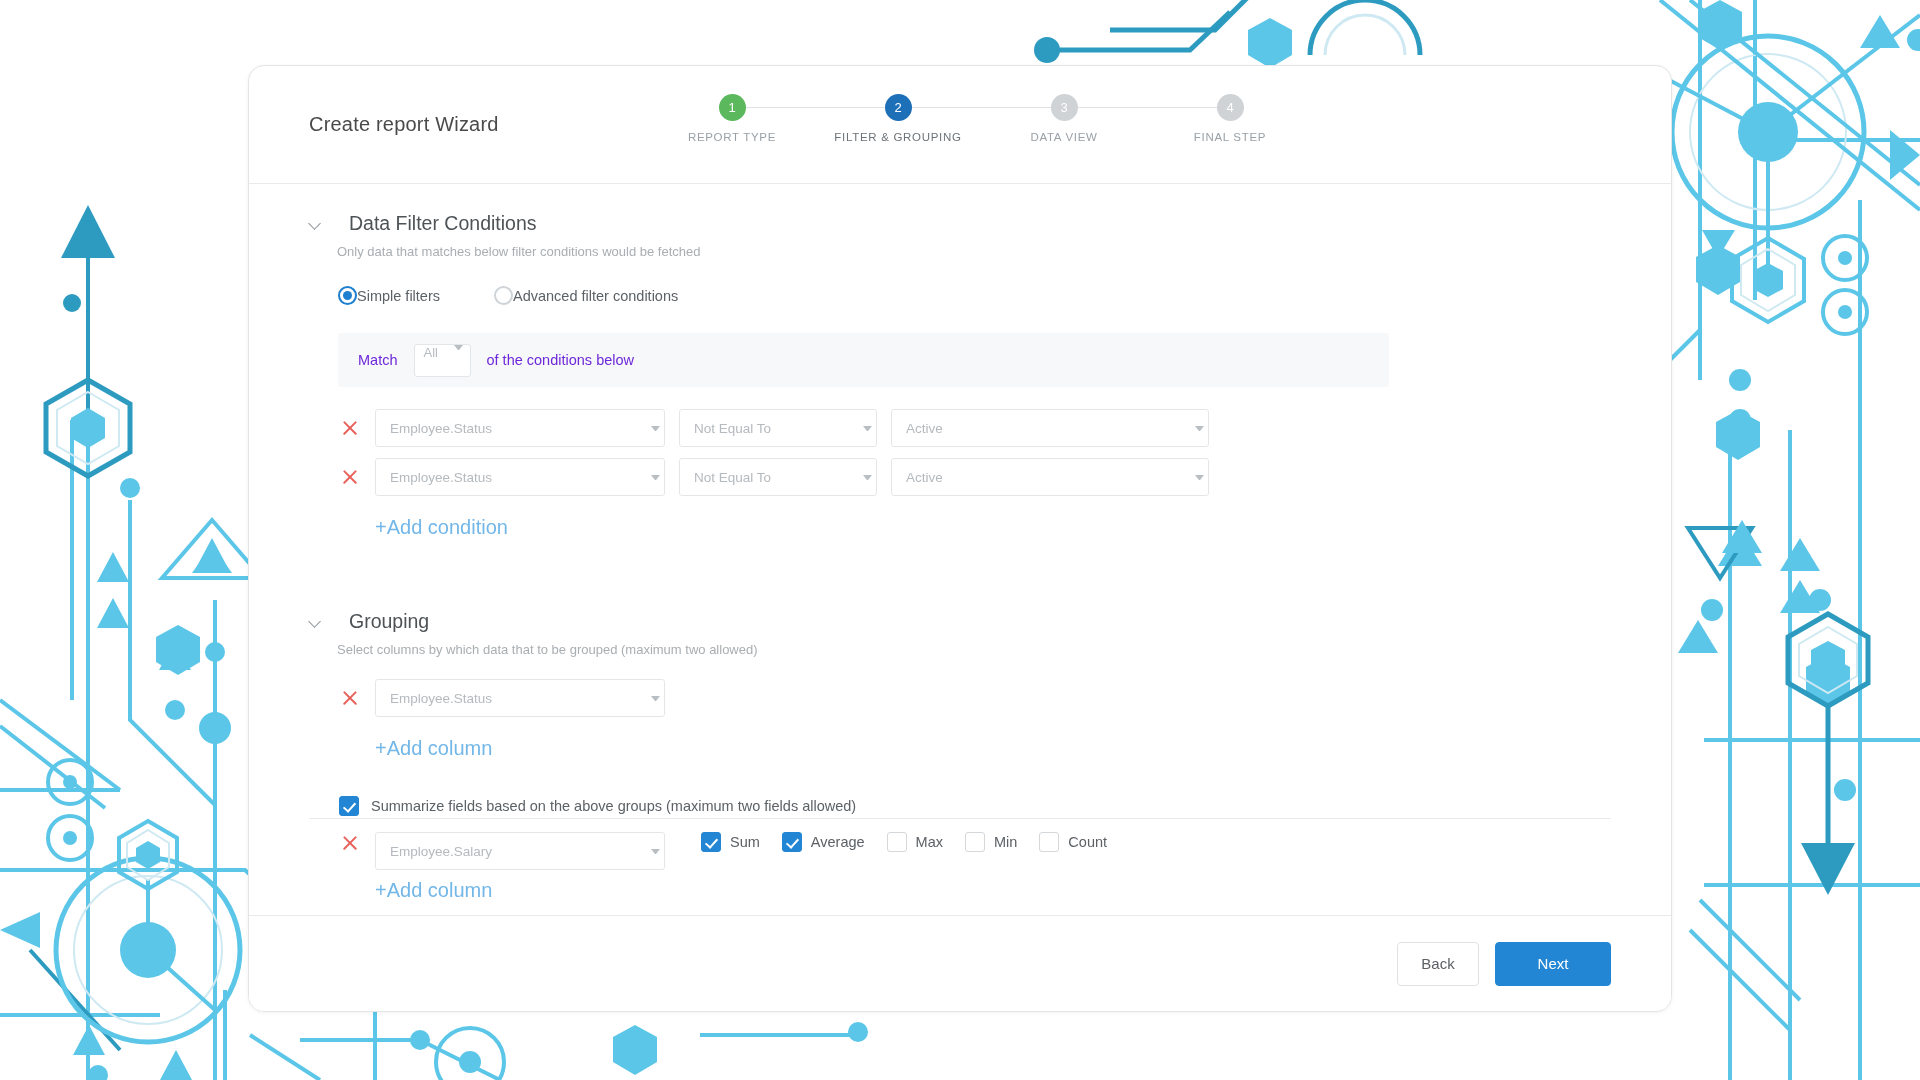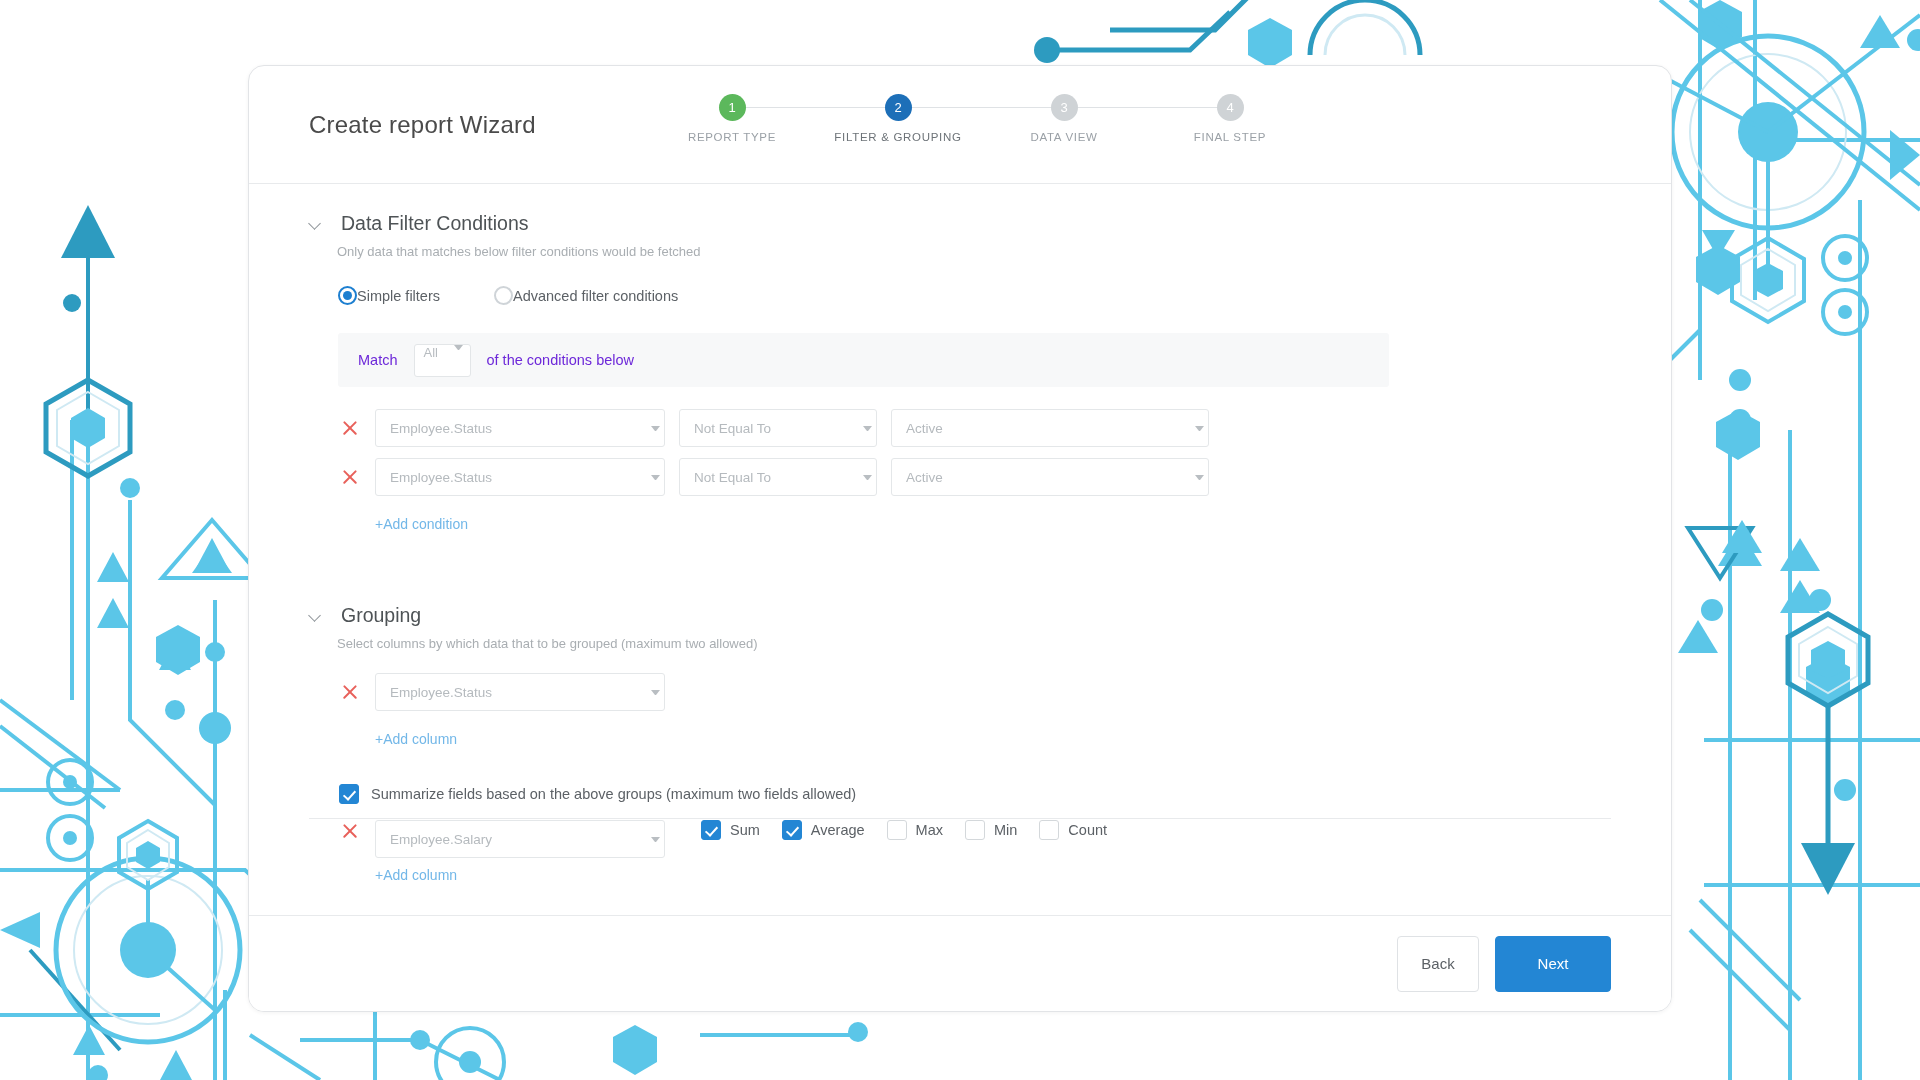--- a/index.html
+++ b/index.html
@@ -47,21 +47,21 @@
     height: 118px;
     flex: 0 0 118px;
     border-bottom: 1px solid #e8eaec;
     display: flex;
     align-items: center;
     padding: 0 60px 0 60px;
     position: relative;
   }
 
   .wizard-title {
-    font-size: 24px;
+    font-size: 20px;
     color: #4a4a4a;
     font-weight: 400;
     letter-spacing: 0.2px;
     white-space: nowrap;
   }
 
   .stepper {
     position: absolute;
     left: 400px;
     top: 28px;
@@ -121,21 +121,21 @@
     padding: 28px 60px 0 60px;
     overflow: hidden;
     position: relative;
   }
 
   .section { margin-bottom: 6px; }
 
   .section-head {
     display: flex;
     align-items: center;
-    gap: 18px;
+    gap: 26px;
   }
 
   .chevron {
     width: 14px;
     height: 14px;
     display: inline-block;
     position: relative;
     flex: 0 0 14px;
   }
   .chevron::before {
@@ -264,21 +264,21 @@
     font-size: 13.5px;
     color: #b5babe;
   }
   .fld.w-field { width: 290px; }
   .fld.w-op    { width: 198px; }
   .fld.w-val   { width: 318px; }
   .fld.w-group { width: 290px; }
 
   .link-add {
     display: inline-block;
-    font-size: 14px;
+    font-size: 20px;
     color: #72b7e8;
     margin: 9px 0 0 66px;
     cursor: pointer;
   }
 
   
   .section.grouping { margin-top: 71px; }
 
   .summarize-row {
     display: flex;
@@ -328,21 +328,21 @@
     border-top: 1px solid #e8eaec;
     display: flex;
     align-items: center;
     justify-content: flex-end;
     padding: 0 60px;
     gap: 16px;
     background: #fff;
   }
 
   .btn {
-    height: 56px;
+    height: 44px;
     min-width: 80px;
     border-radius: 4px;
     font-size: 15px;
     display: flex;
     align-items: center;
     justify-content: center;
     cursor: pointer;
     padding: 0 22px;
   }
   .btn-back {

